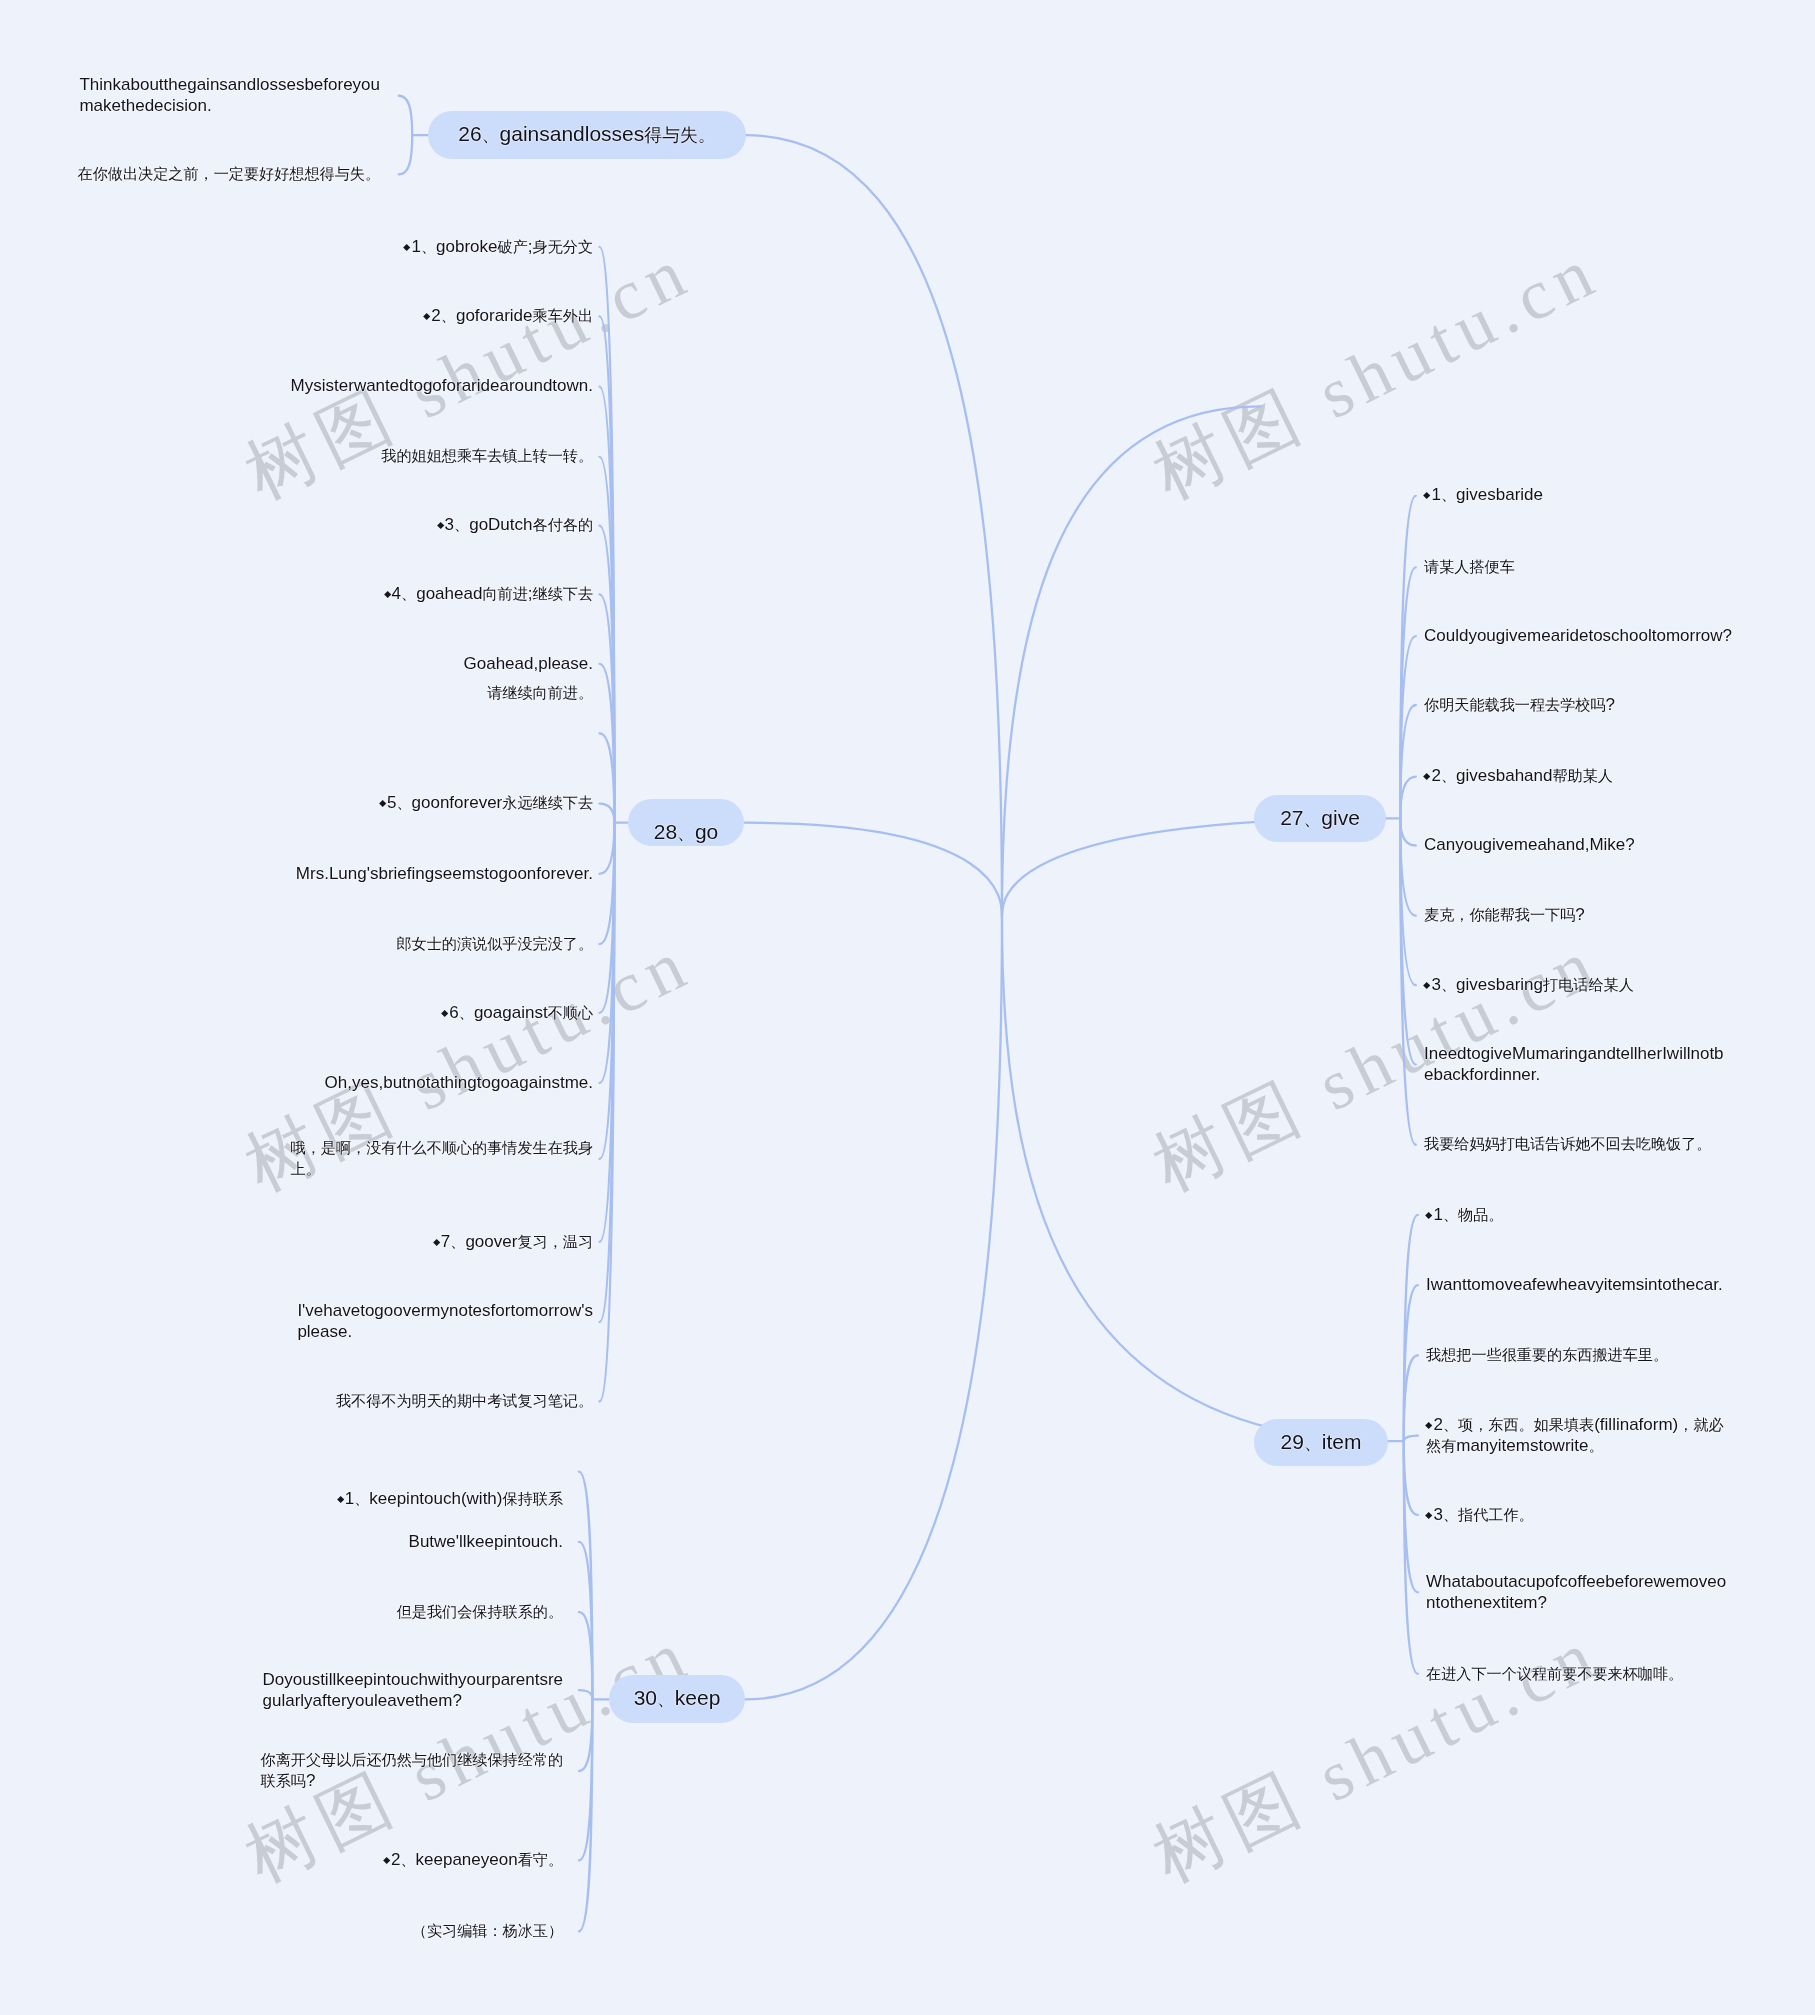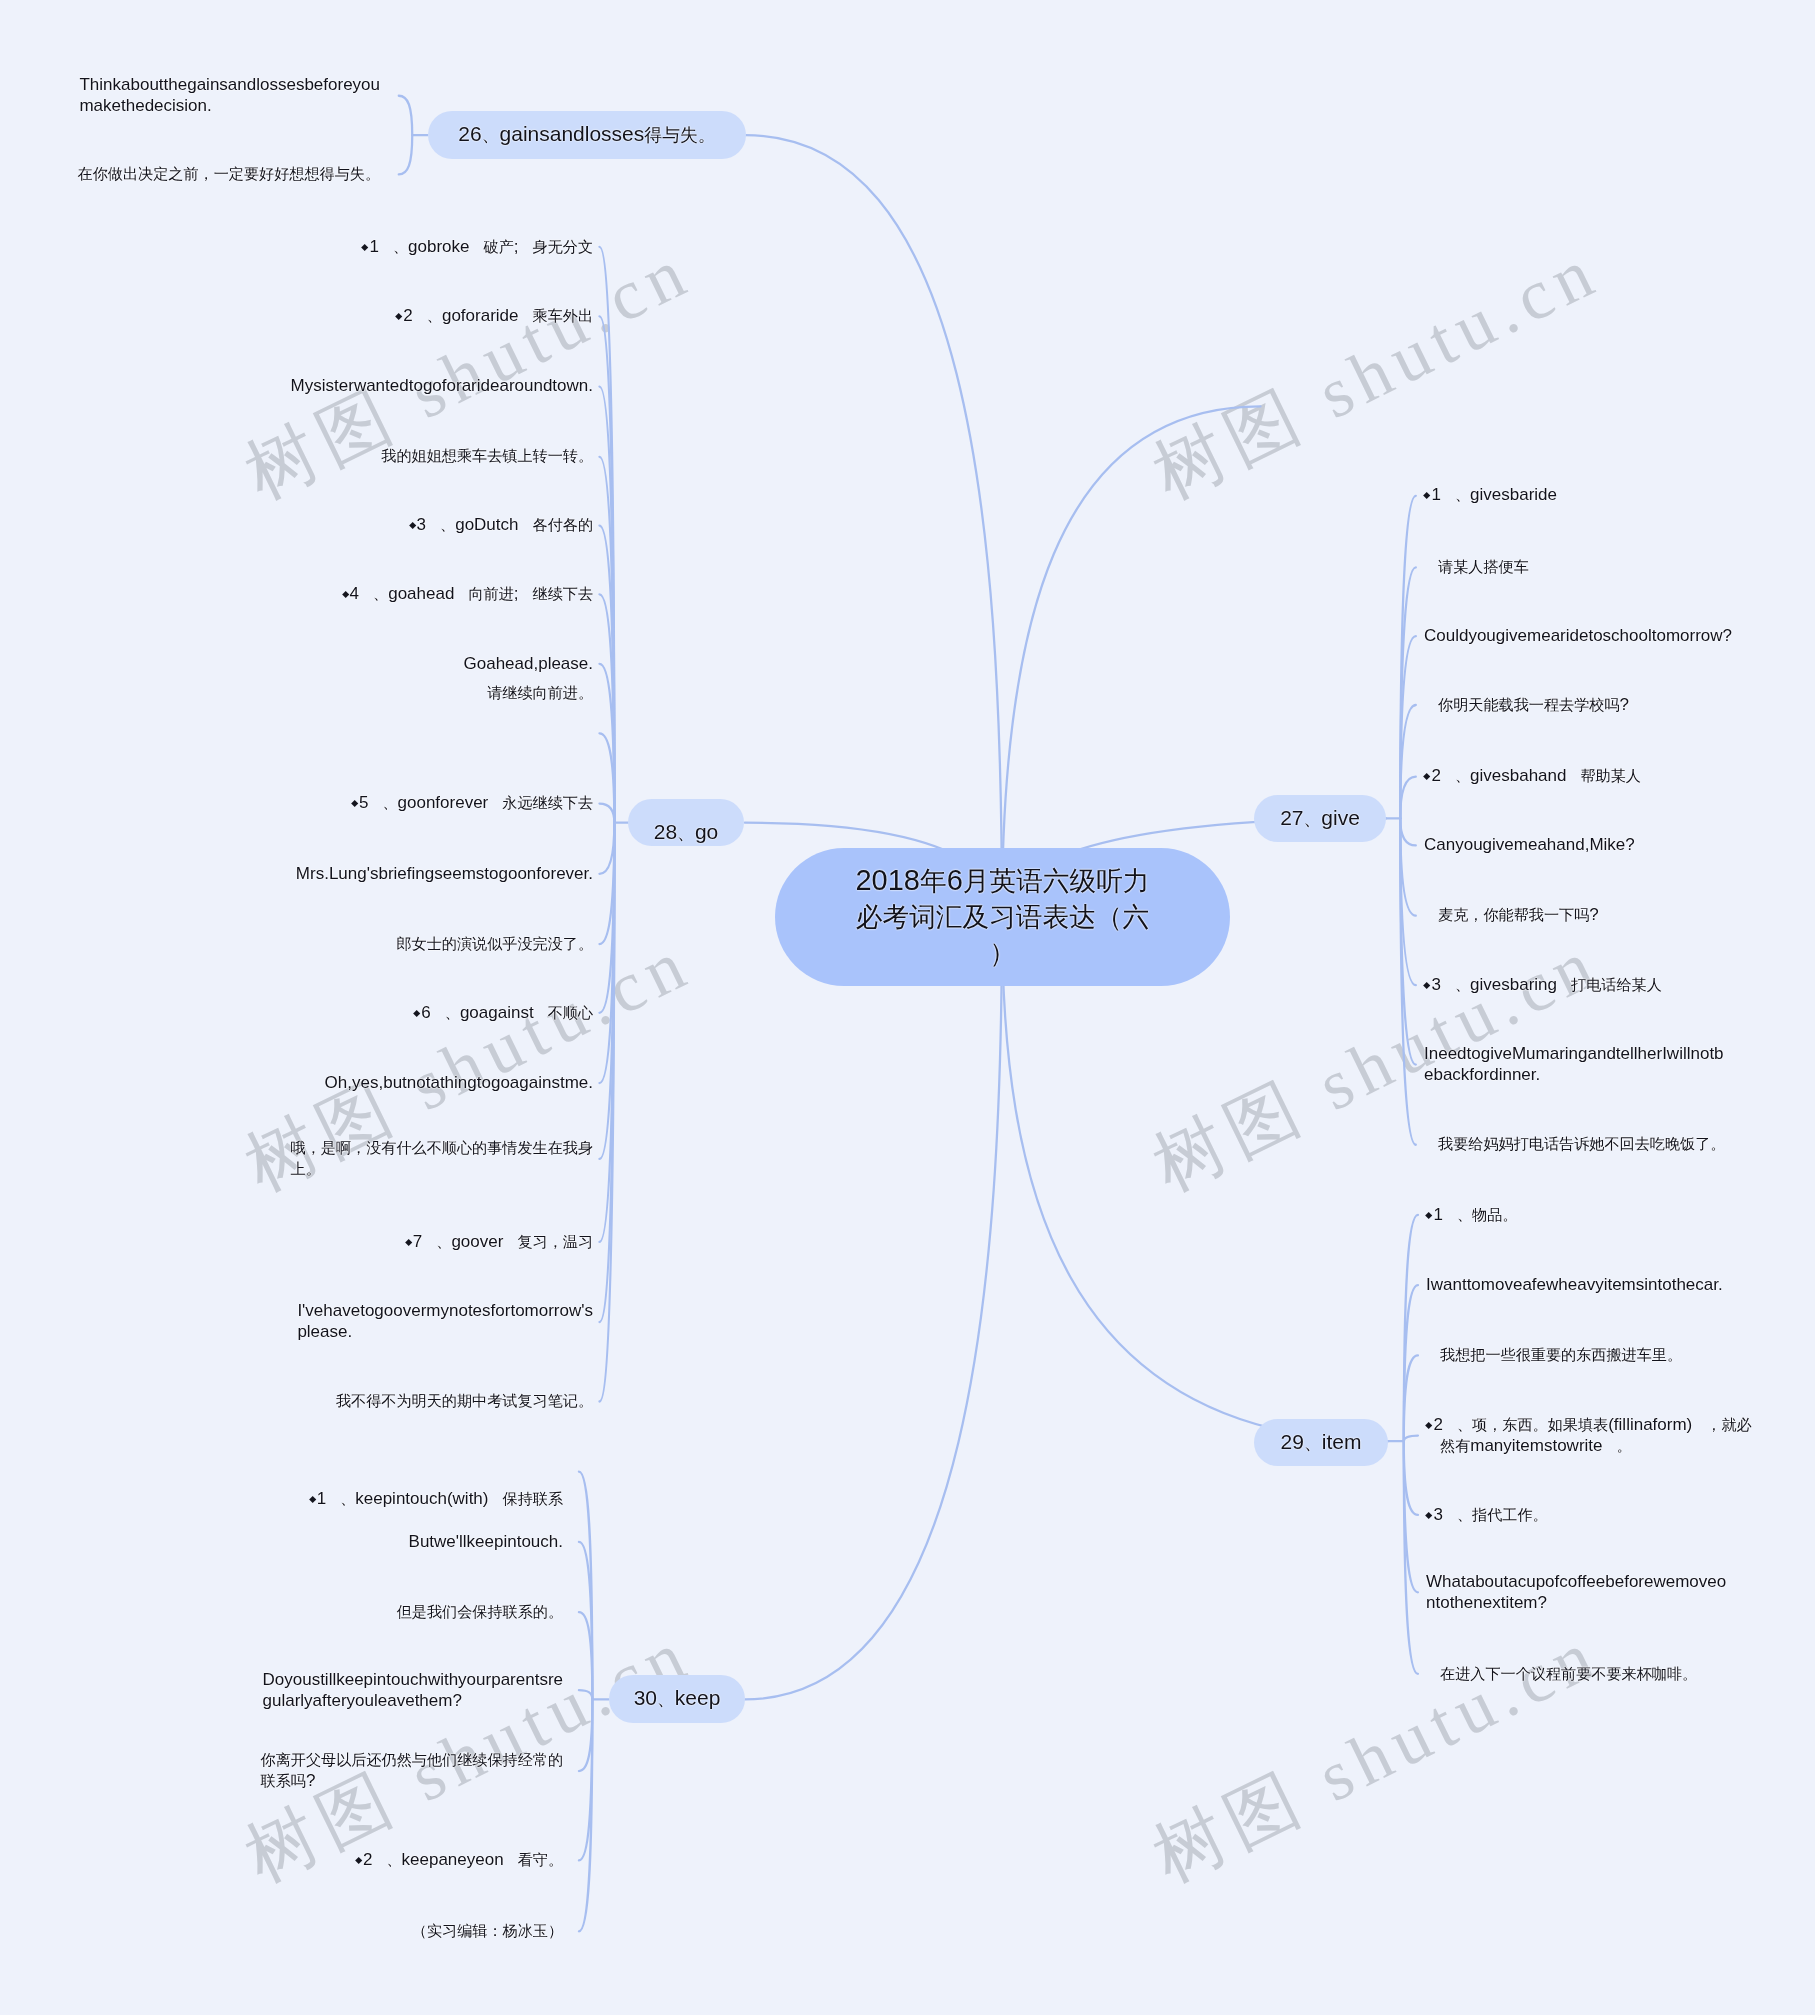--- a/index.html
+++ b/index.html
@@ -8,21 +8,21 @@
 #page{position:relative;width:1816px;height:2015px;background:#eef2fb;overflow:hidden;
  font-family:"Liberation Sans",sans-serif;color:#11121c;}
 #wmlayer{position:absolute;left:0;top:0;width:1816px;height:2015px;z-index:0;overflow:hidden;}
 .wm{position:absolute;font-family:"Liberation Serif",serif;font-size:71px;color:#c7ccd5;
  white-space:nowrap;transform:rotate(-26deg);transform-origin:0 0;letter-spacing:7.8px;}
 svg#links{position:absolute;left:0;top:0;width:1816px;height:2015px;z-index:1;}
 svg#links path{fill:none;stroke:#a7bef0;stroke-width:3.2;stroke-linecap:round;}
 .leaf{position:absolute;z-index:2;font-size:17px;line-height:20.6px;white-space:nowrap;
  text-shadow:0 0 1.8px #fff,0 0 1.8px #fff,0 0 1.1px #fff;}
 .leaf .ln{display:block;height:20.6px;}
-.leaf .cjk{font-size:0.89em;margin-left:14px;}
+.leaf .cjk{font-size:0.89em;}
 .dia{display:inline-block;width:5.4px;height:5.4px;background:#14151e;
  transform:rotate(45deg);margin:0 1.7px 0 0.4px;vertical-align:1.8px;}
 .branch{position:absolute;z-index:3;border-radius:709px;background:#ccdcfb;display:flex;
  text-shadow:0 0 1.8px #fff,0 0 1.4px #fff;
  align-items:center;justify-content:center;font-size:21px;line-height:25.5px;text-align:center;}
 .branch.multi{justify-content:center;align-items:flex-start;padding:3.5px 0 0 29px;
  flex-direction:column;text-align:left;font-size:24px;line-height:28px;}
 .branch .ln{display:block;}
 .branch .cjk{font-size:0.85em;}
 #root{position:absolute;z-index:3;border-radius:709px;background:#a9c3fb;display:flex;
@@ -244,19 +244,14 @@
     </div>
   <div class="branch" style="left:609px;top:1675px;width:136px;height:48px;">
       <span class="ln">30<span class="cjk">、</span>keep</span>
     </div>
   <div class="branch" style="left:1254px;top:795px;width:132px;height:47px;">
       <span class="ln">27<span class="cjk">、</span>give</span>
     </div>
   <div class="branch" style="left:1254px;top:1419px;width:134px;height:47px;">
       <span class="ln">29<span class="cjk">、</span>item</span>
     </div>
-  <div id="root" style="left:775px;top:848px;width:455px;height:138px;">
-      <span class="ln">2018<span class="cjk">年</span>6<span class="cjk">月英语六级听力</span></span>
-      <span class="ln"><span class="cjk">必考词汇及习语表达（六</span></span>
-      <span class="ln"><span class="cjk">）</span></span>
-    </div>
 </div>
 
 
 </body></html>

